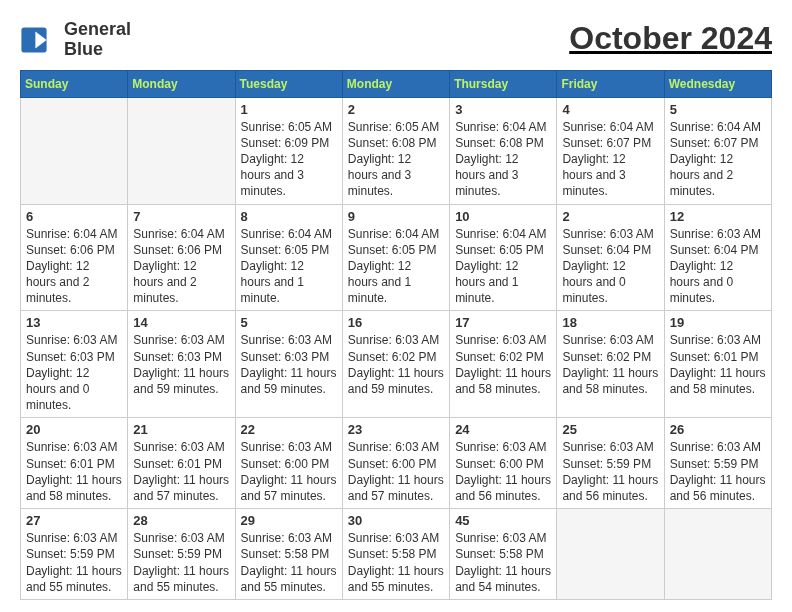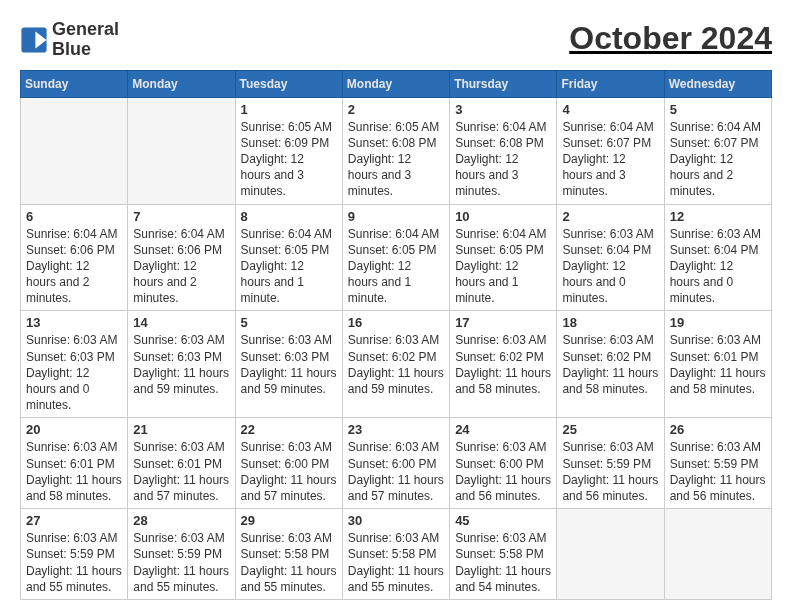--- a/index.html
+++ b/index.html
@@ -19,20 +19,21 @@
     .logo {
       display: flex;
       align-items: center;
       gap: 4px;
     }
     .logo-text {
       font-size: 18px;
       font-weight: bold;
       color: #333;
       line-height: 1.1;
+      margin-left: 12px;
     }
     .logo-icon {
       width: 28px;
       height: 28px;
     }
     .title-block {
       text-align: right;
       text-decoration: underline;
     }
     .month-title {
@@ -44,21 +45,21 @@
       font-size: 14px;
       color: #555;
     }
     table {
       width: 100%;
       border-collapse: collapse;
       table-layout: fixed;
     }
     th {
       background-color: #2a6db5;
-      color: #e5e5e5;
+      color: #bef264;
       font-size: 12px;
       font-weight: bold;
       padding: 6px 4px;
       text-align: left;
       border: 1px solid #1a5a9a;
     }
     td {
       border: 1px solid #ccc;
       vertical-align: top;
       padding: 4px 5px;

